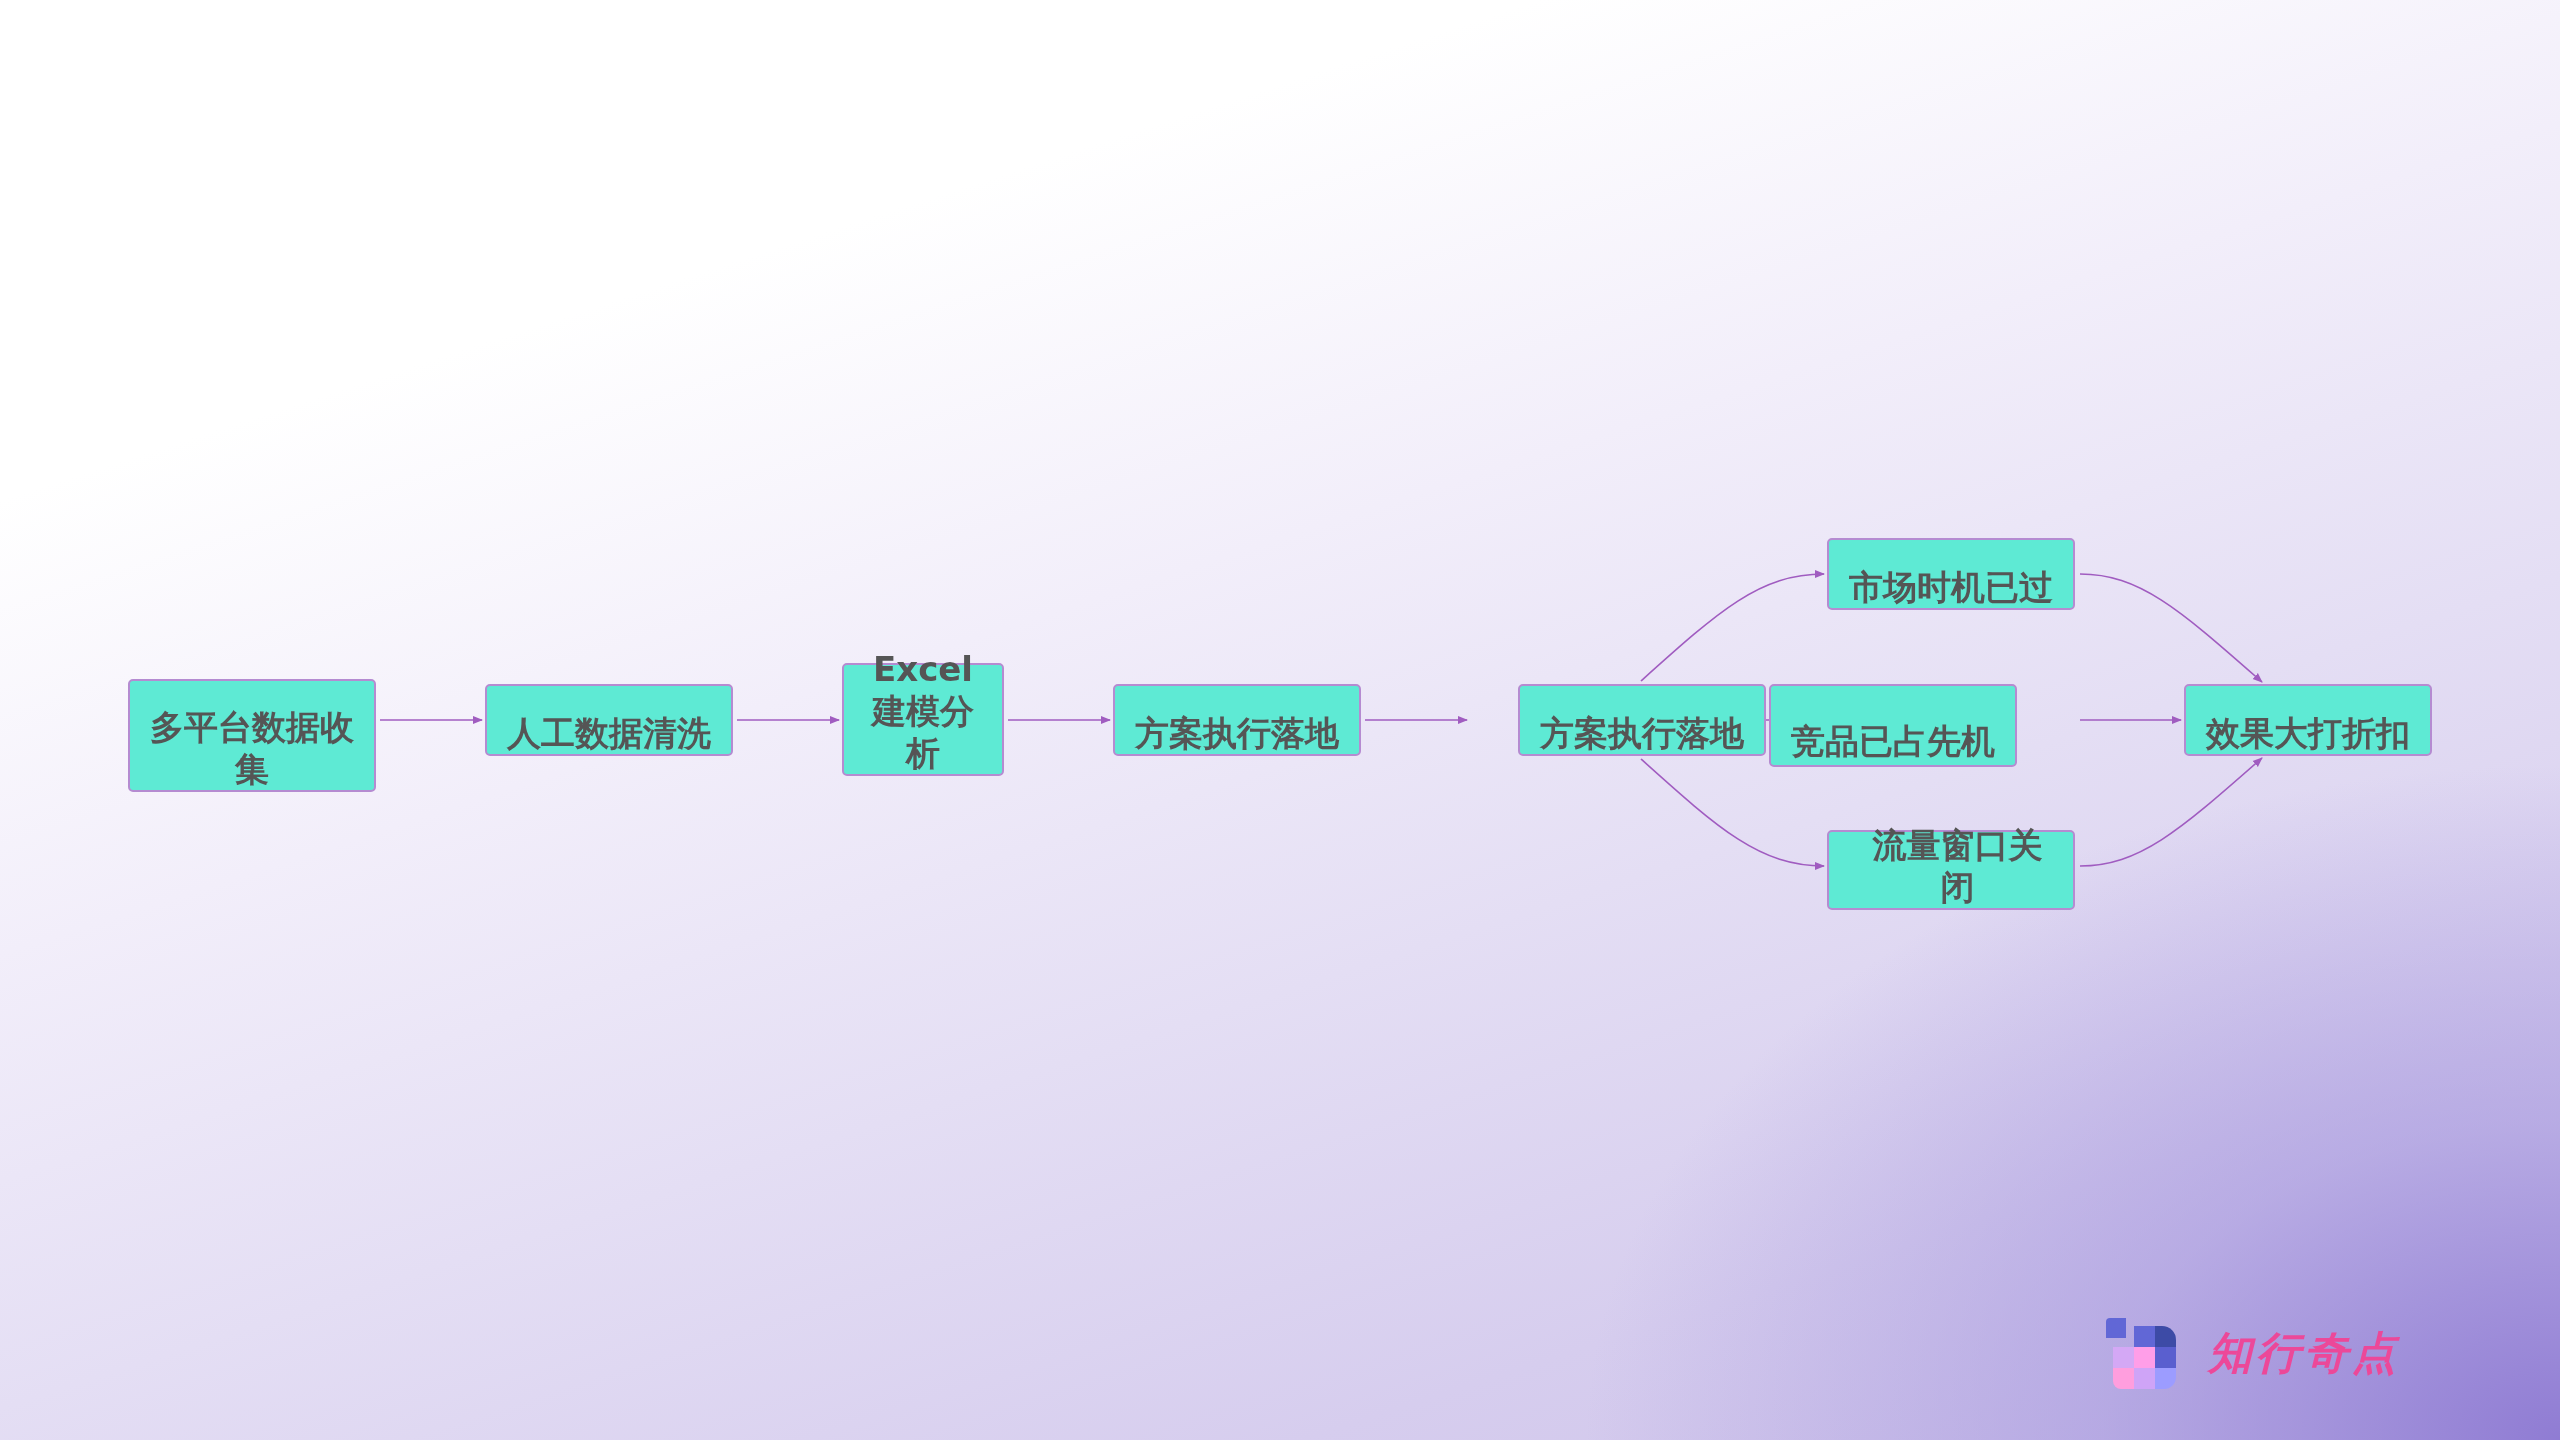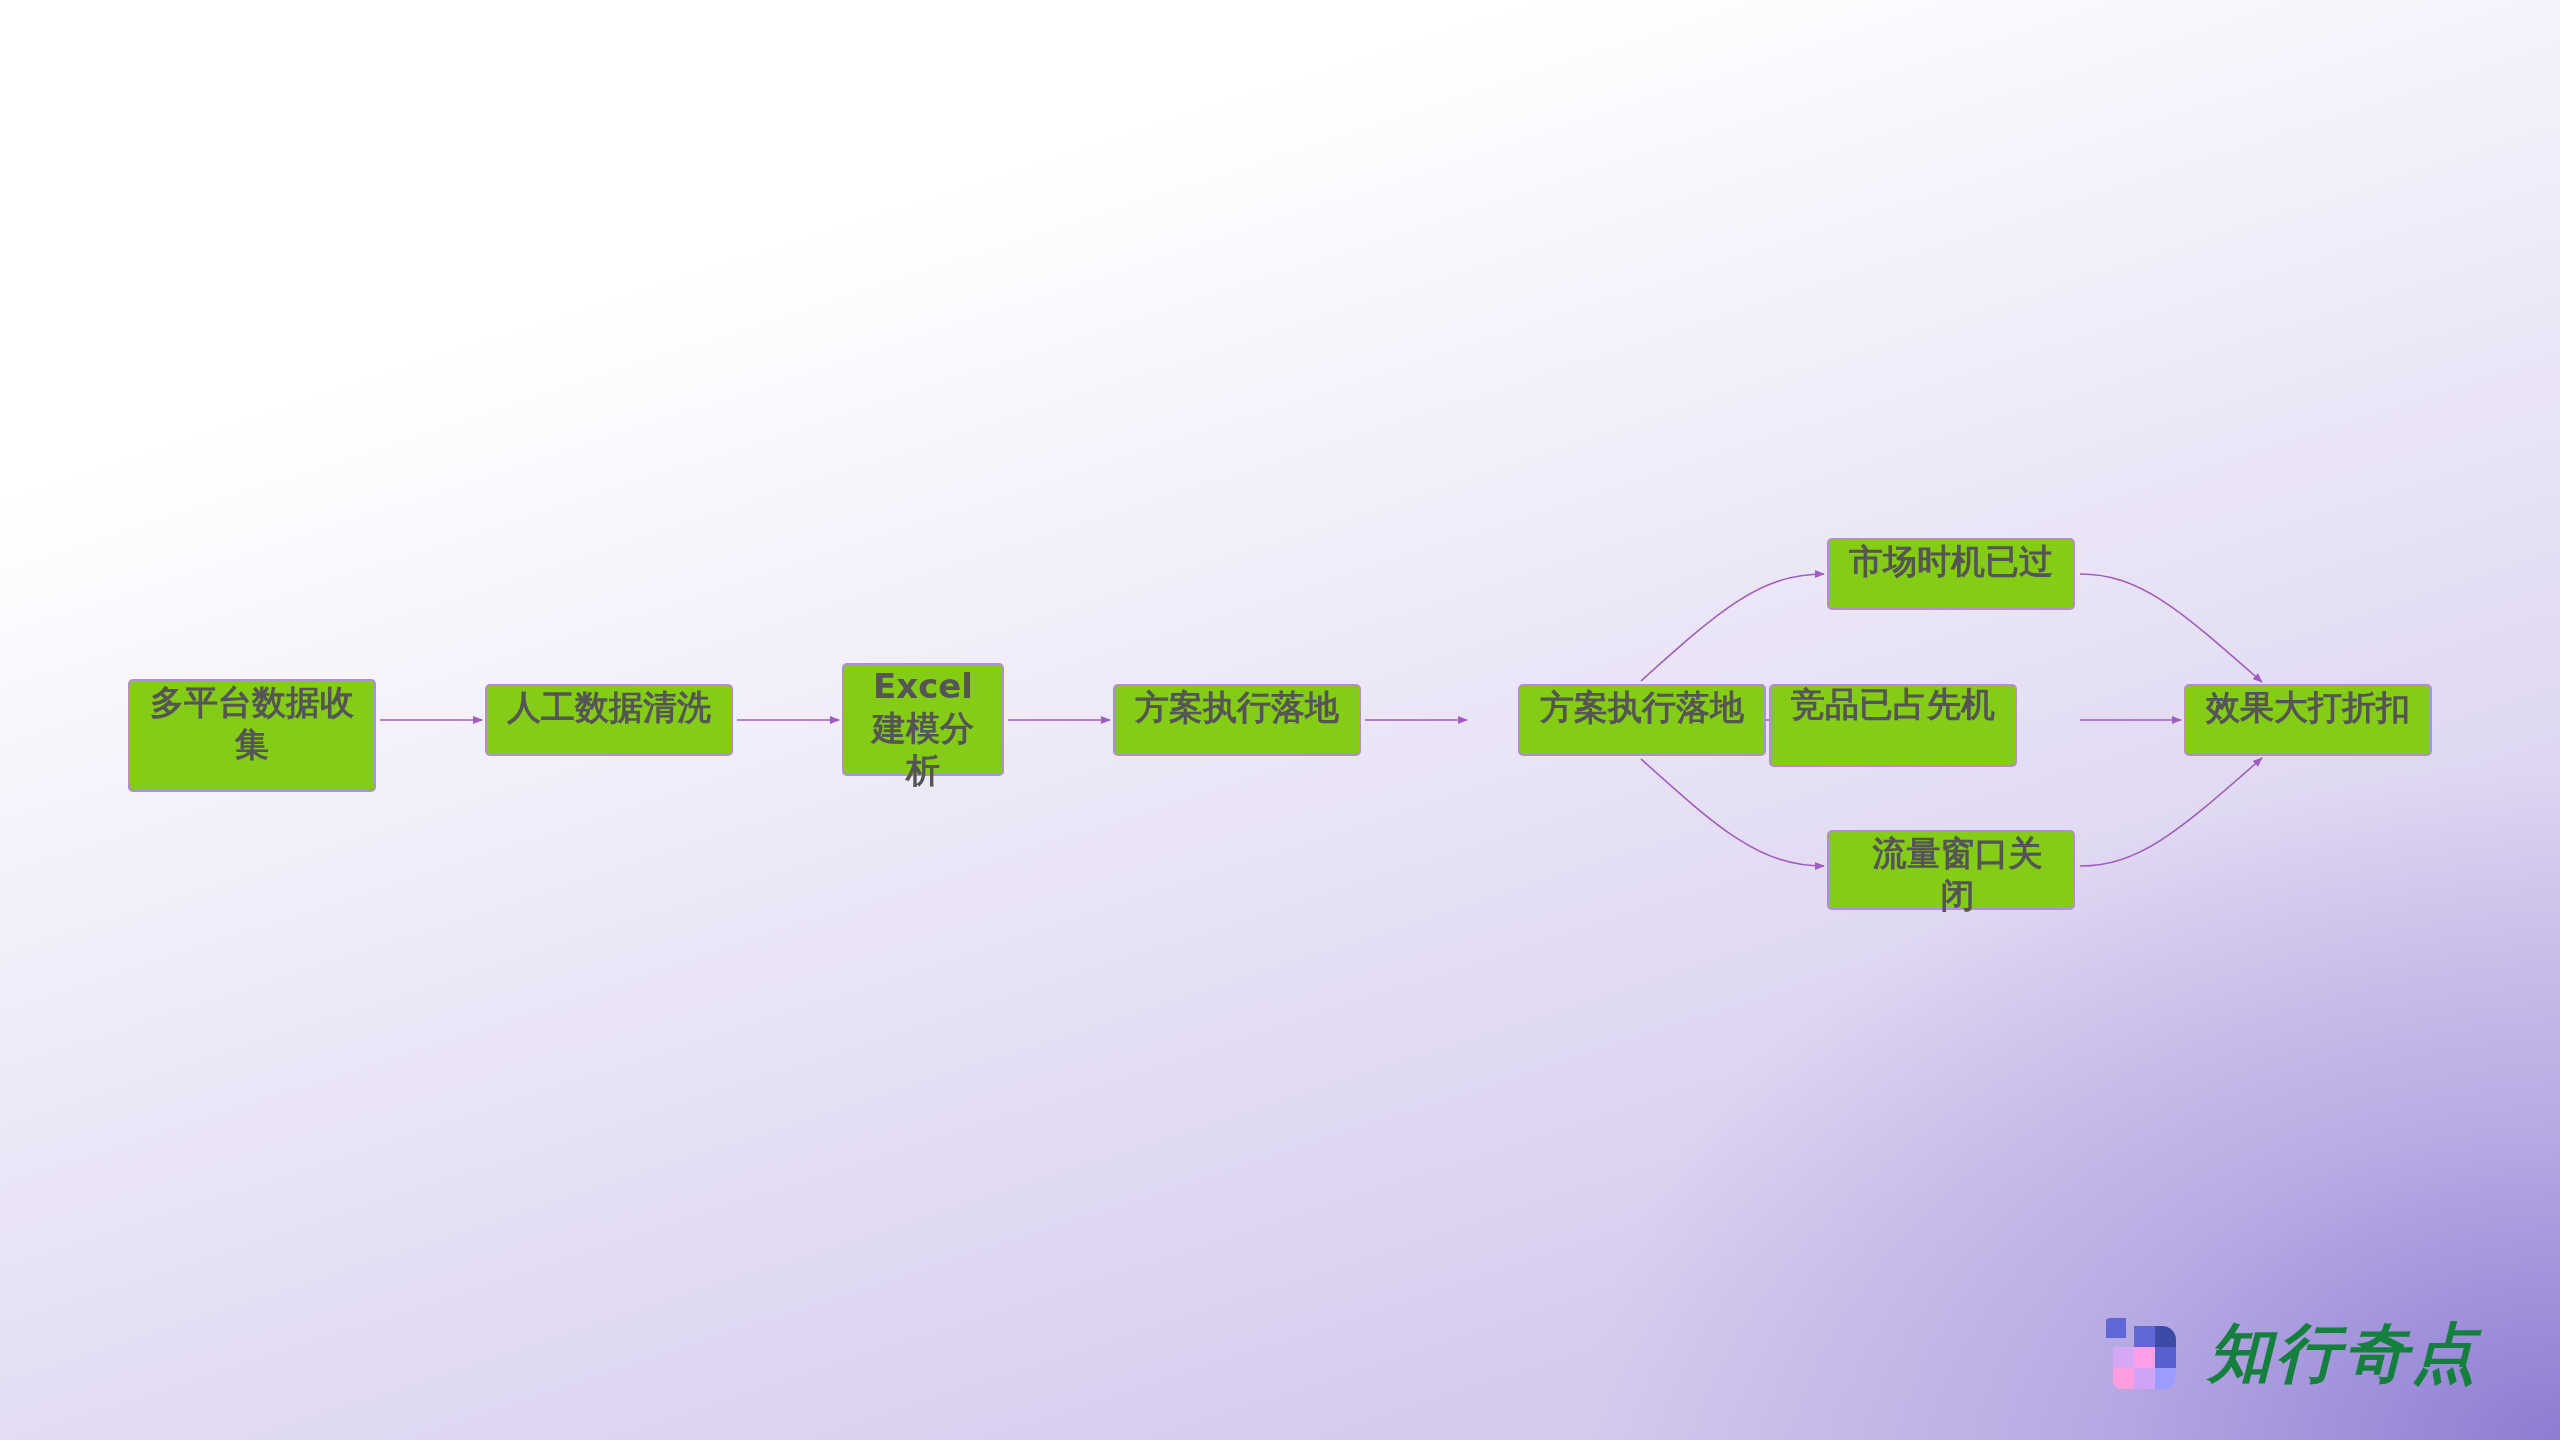--- a/index.html
+++ b/index.html
@@ -7,31 +7,31 @@
     width: 2560px; height: 1440px; position: relative; overflow: hidden;
     font-family: "DejaVu Sans", "Liberation Sans", sans-serif;
     background:
       radial-gradient(ellipse 1300px 900px at 2560px 1440px, rgba(140,120,210,0.95) 0%, rgba(160,145,220,0.55) 35%, rgba(200,190,235,0) 75%),
       linear-gradient(162deg, #ffffff 0%, #ffffff 22%, #f2eefa 42%, #e4def4 62%, #d6cdee 82%, #cdc2ea 100%);
   }
   .canvas { position: absolute; left: 0; top: 0; width: 2560px; height: 1440px; }
   svg.edges { position: absolute; left: 0; top: 0; }
   .node {
     position: absolute; box-sizing: border-box;
-    background: #84cc16; border: 2px solid #b58bd1; border-radius: 5px;
-    display: flex; align-items: flex-start; justify-content: center; text-align: center;
+    background: #5eead4; border: 2px solid #b58bd1; border-radius: 5px;
+    display: flex; align-items: flex-end; justify-content: center; text-align: center;
     color: #555555; font-weight: bold; font-size: 34px; line-height: 42px;
     padding: 0 14px;
   }
   .logo { position: absolute; left: 2104px; top: 1316px; width: 400px; height: 74px; }
   .logo-icon { position: absolute; left: 0; top: 0; width: 74px; height: 74px; }
   .logo-icon span { position: absolute; display: block; }
   .logo-text {
-    position: absolute; left: 104px; top: 2px; color: #15803d; font-weight: bold;
-    font-size: 64px; line-height: 70px; letter-spacing: 4px; font-style: italic;
+    position: absolute; left: 104px; top: 2px; color: #ec4899; font-weight: bold;
+    font-size: 44px; line-height: 70px; letter-spacing: 4px; font-style: italic;
   }
 </style>
 </head>
 <body>
 
 <div class="canvas">
   <svg class="edges" width="2560" height="1440">
     <defs>
       <marker id="arr" markerWidth="10" markerHeight="10" refX="9" refY="5" orient="auto" markerUnits="userSpaceOnUse">
         <path d="M0,1 L10,5 L0,9 Z" fill="#a05cc0"></path>

